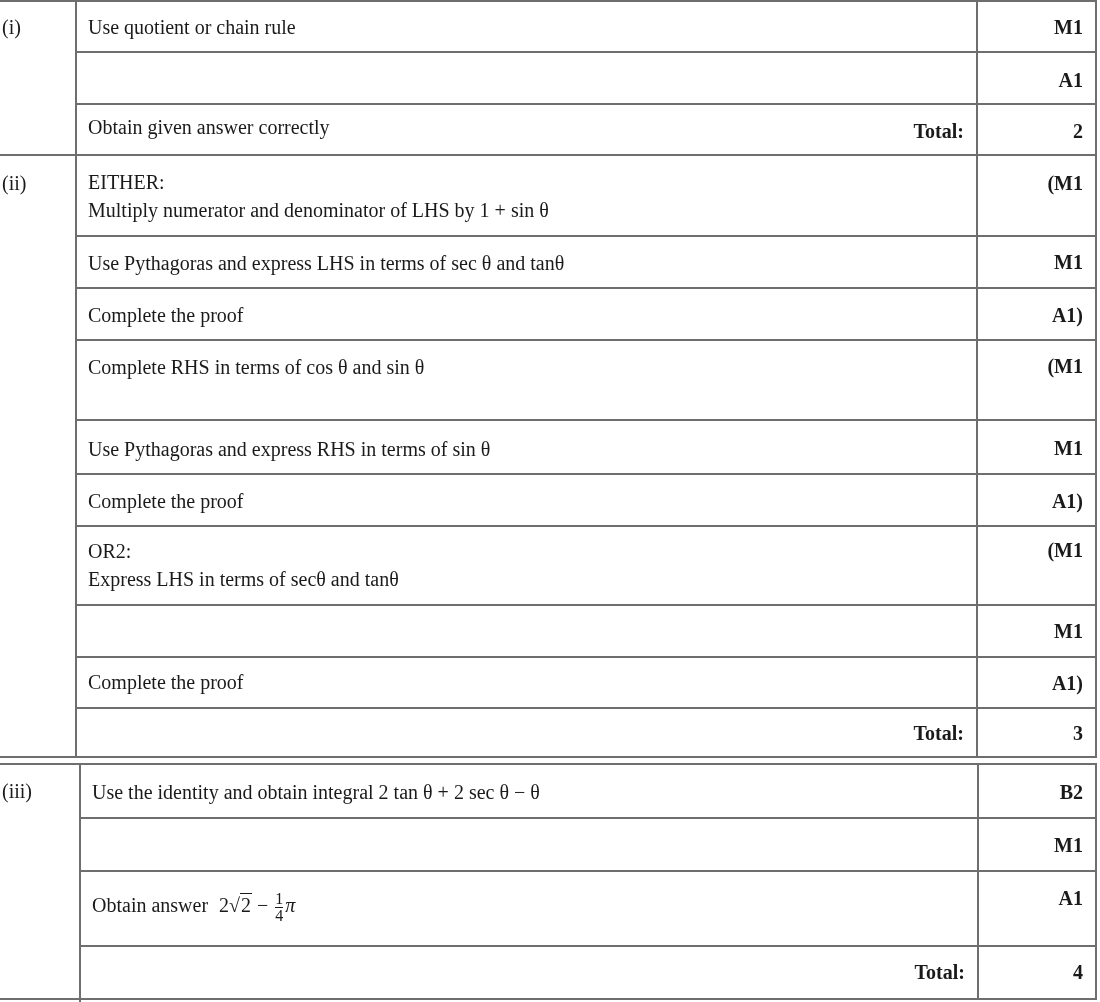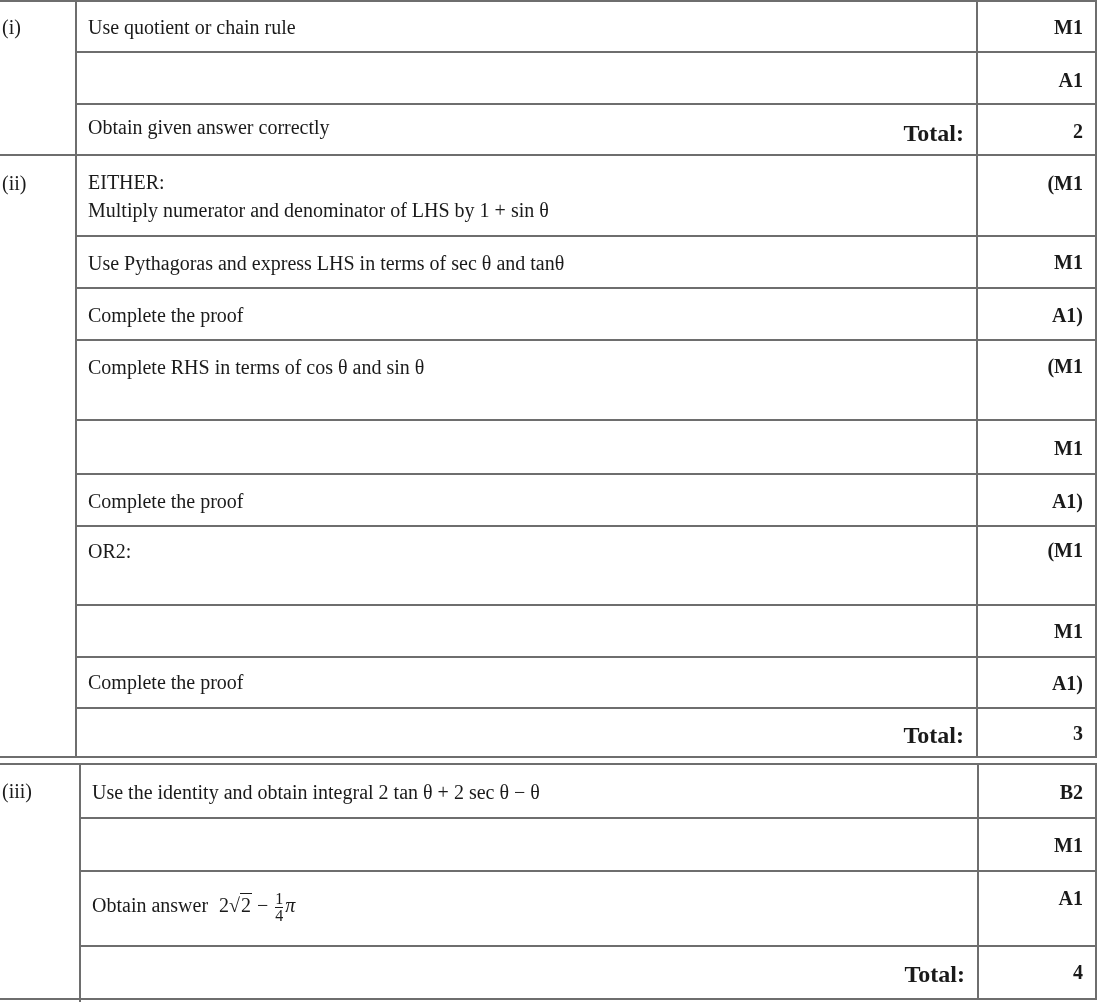--- a/index.html
+++ b/index.html
@@ -5,21 +5,21 @@
   html, body { margin: 0; padding: 0; background: #ffffff; }
   body { width: 1100px; height: 1002px; position: relative; overflow: hidden;
          font-family: "Liberation Serif", "DejaVu Serif", serif; color: #1a1a1a; }
   .tbl { position: absolute; left: 0; width: 1097px; }
   .hline { position: absolute; left: 0; height: 2px; background: #6e6e6e; }
   .vline { position: absolute; width: 2px; background: #6e6e6e; }
   .part { position: absolute; left: 2px; font-size: 20px; }
   .desc { position: absolute; font-size: 20px; line-height: 28px; white-space: nowrap; }
   .desc .lead { display: block; }
   .mark { position: absolute; right: 14px; font-size: 20px; font-weight: bold; text-align: right; }
-  .total-label { position: absolute; font-size: 24px; font-weight: bold; text-align: right; }
+  .total-label { position: absolute; font-size: 20px; font-weight: bold; text-align: right; }
   i.m { font-style: italic; }
   .frac { display: inline-block; vertical-align: middle; text-align: center; font-size: 16px; line-height: 16px; margin: 0 2px; }
   .frac span { display: block; }
   .sqrt { border-top: 1.5px solid #1a1a1a; padding: 0 1px; }
 </style>
 </head>
 <body>
 
 <div class="tbl" style="top:0; height:758px;">
 
@@ -65,27 +65,29 @@
   <div class="mark" style="top:251px;">M1</div>
 
   <div class="desc" style="left:88px; top:301px;">Complete the proof</div>
   <div class="mark" style="top:304px;">A1)</div>
 
   <div class="desc" style="left:88px; top:353px;">
     <span>Complete RHS in terms of cos θ and sin θ</span>
   </div>
   <div class="mark" style="top:355px;">(M1</div>
 
+  <div class="desc" style="left:88px; top:435px;">Use Pythagoras and express RHS in terms of sin θ</div>
   <div class="mark" style="top:437px;">M1</div>
 
   <div class="desc" style="left:88px; top:487px;">Complete the proof</div>
   <div class="mark" style="top:490px;">A1)</div>
 
   <div class="desc" style="left:88px; top:537px;">
     <span class="lead">OR2:</span>
+    <span>Express LHS in terms of secθ and tanθ</span>
   </div>
   <div class="mark" style="top:539px;">(M1</div>
 
   <div class="mark" style="top:620px;">M1</div>
 
   <div class="desc" style="left:88px; top:668px;">Complete the proof</div>
   <div class="mark" style="top:672px;">A1)</div>
 
   <div class="total-label" style="right:133px; top:722px;">Total:</div>
   <div class="mark" style="top:722px;">3</div>

